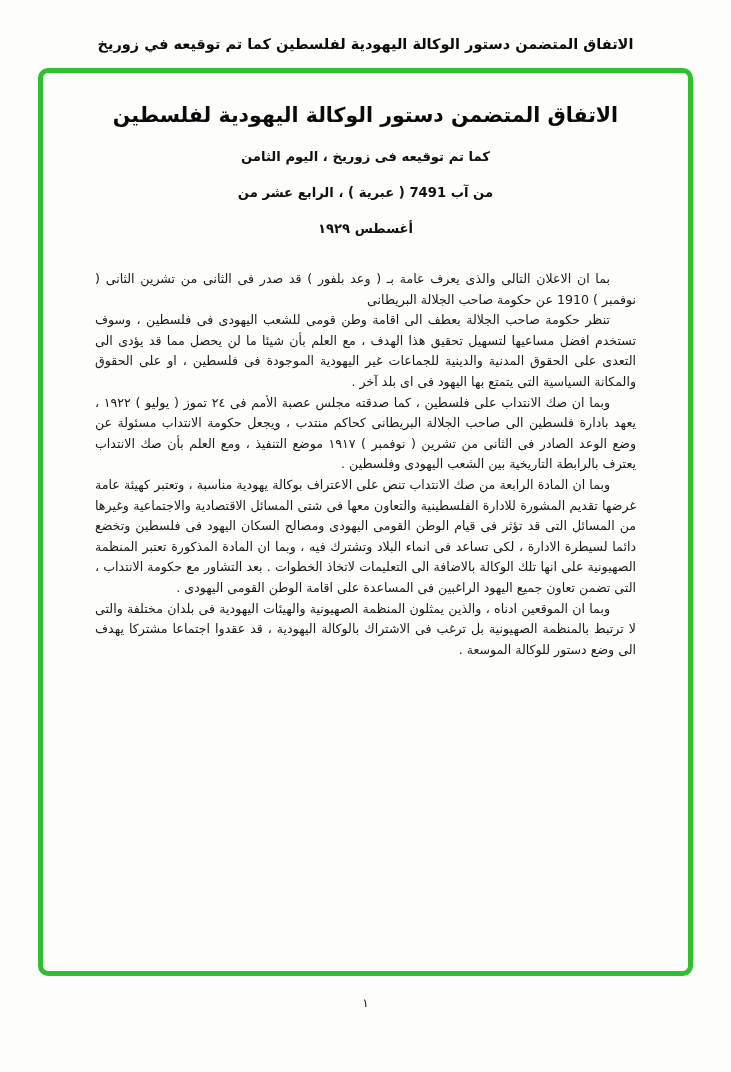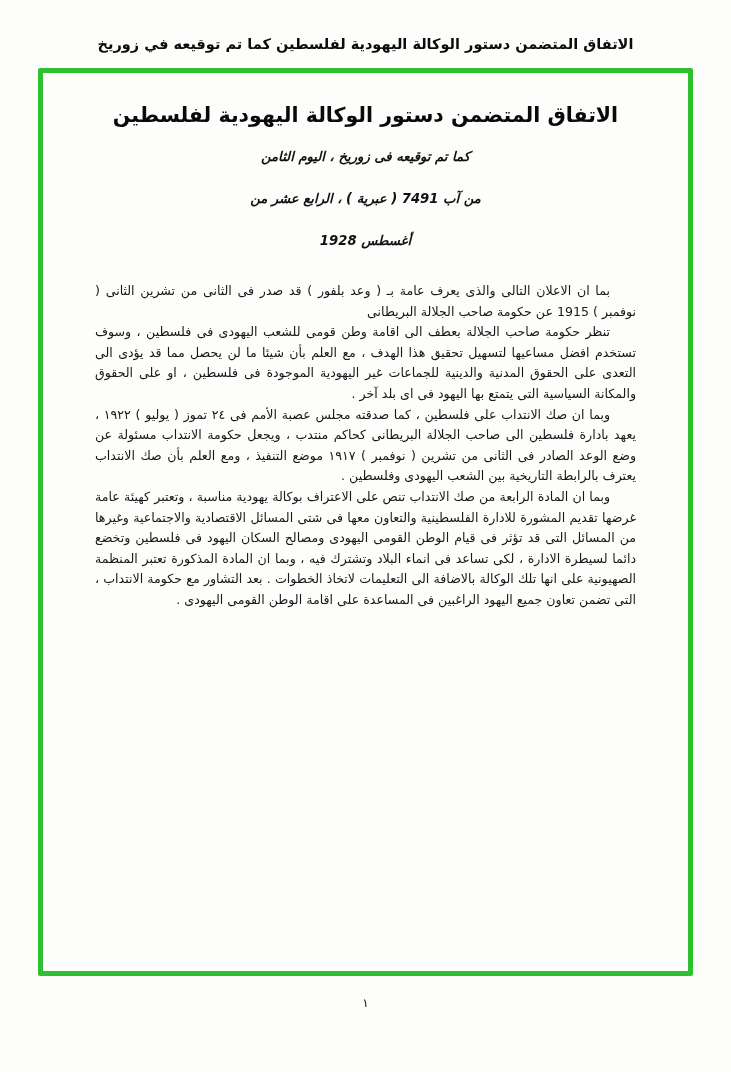--- a/index.html
+++ b/index.html
@@ -34,43 +34,42 @@
   .top-cite {
     font-size: 9.8px;
     margin-top: 9px;
     color: #1d1d1d;
   }
   .frame {
     box-sizing: border-box;
     margin: 16px 38px 0 38px;
     height: 908px;
     border: 5px solid #2ec02e;
-    border-radius: 2px;
+    border-radius: 10px;
     background: #fdfdfb;
     padding: 24px 52px 0 52px;
     direction: rtl;
   }
   .doc-title {
     text-align: center;
     font-weight: bold;
     font-size: 20.5px;
     color: #0a0a0a;
     margin-top: 6px;
   }
   .doc-subtitle {
     text-align: center;
     font-weight: bold;
     font-size: 13.2px;
     color: #111;
     line-height: 28px;
     margin-top: 16px;
   }
   .doc-subtitle div {
-    margin: 14px;
-    font-style: italic;
+    margin: 8px;
   }
   .doc-body {
     margin-top: 26px;
     font-size: 12.6px;
     line-height: 20.6px;
     text-align: justify;
     text-align-last: right;
     color: #171717;
   }
   .doc-body p {
@@ -93,27 +92,28 @@
     <div class="top-title">الاتفاق المتضمن دستور الوكالة اليهودية لفلسطين كما تم توقيعه في زوريخ</div>
   </div>
 
   <div class="frame">
 
     <div class="doc-title">الاتفاق المتضمن دستور الوكالة اليهودية لفلسطين</div>
 
     <div class="doc-subtitle">
       <div>كما تم توقيعه فى زوريخ ، اليوم الثامن</div>
       <div>من آب 7491 ( عبرية ) ، الرابع عشر من</div>
-      <div>أغسطس 1928</div>
+      <div>أغسطس ١٩٢٩</div>
     </div>
 
     <div class="doc-body">
-      <p>بما ان الاعلان التالى والذى يعرف عامة بـ ( وعد بلفور ) قد صدر فى الثانى من تشرين الثانى ( نوفمبر ) 1915 عن حكومة صاحب الجلالة البريطانى</p>
+      <p>بما ان الاعلان التالى والذى يعرف عامة بـ ( وعد بلفور ) قد صدر فى الثانى من تشرين الثانى ( نوفمبر ) 1910 عن حكومة صاحب الجلالة البريطانى</p>
       <p>تنظر حكومة صاحب الجلالة بعطف الى اقامة وطن قومى للشعب اليهودى فى فلسطين ، وسوف تستخدم افضل مساعيها لتسهيل تحقيق هذا الهدف ، مع العلم بأن شيئا ما لن يحصل مما قد يؤدى الى التعدى على الحقوق المدنية والدينية للجماعات غير اليهودية الموجودة فى فلسطين ، او على الحقوق والمكانة السياسية التى يتمتع بها اليهود فى اى بلد آخر .</p>
       <p>وبما ان صك الانتداب على فلسطين ، كما صدقته مجلس عصبة الأمم فى ٢٤ تموز ( يوليو ) ١٩٢٢ ، يعهد بادارة فلسطين الى صاحب الجلالة البريطانى كحاكم منتدب ، ويجعل حكومة الانتداب مسئولة عن وضع الوعد الصادر فى الثانى من تشرين ( نوفمبر ) ١٩١٧ موضع التنفيذ ، ومع العلم بأن صك الانتداب يعترف بالرابطة التاريخية بين الشعب اليهودى وفلسطين .</p>
       <p>وبما ان المادة الرابعة من صك الانتداب تنص على الاعتراف بوكالة يهودية مناسبة ، وتعتبر كهيئة عامة غرضها تقديم المشورة للادارة الفلسطينية والتعاون معها فى شتى المسائل الاقتصادية والاجتماعية وغيرها من المسائل التى قد تؤثر فى قيام الوطن القومى اليهودى ومصالح السكان اليهود فى فلسطين وتخضع دائما لسيطرة الادارة ، لكى تساعد فى انماء البلاد وتشترك فيه ، وبما ان المادة المذكورة تعتبر المنظمة الصهيونية على انها تلك الوكالة بالاضافة الى التعليمات لاتخاذ الخطوات . بعد التشاور مع حكومة الانتداب ، التى تضمن تعاون جميع اليهود الراغبين فى المساعدة على اقامة الوطن القومى اليهودى .</p>
+      <p>وبما ان الموقعين ادناه ، والذين يمثلون المنظمة الصهيونية والهيئات اليهودية فى بلدان مختلفة والتى لا ترتبط بالمنظمة الصهيونية بل ترغب فى الاشتراك بالوكالة اليهودية ، قد عقدوا اجتماعا مشتركا يهدف الى وضع دستور للوكالة الموسعة .</p>
     </div>
 
   </div>
 
   <div class="page-number">١</div>
 
 </div>
 
 </body></html>

